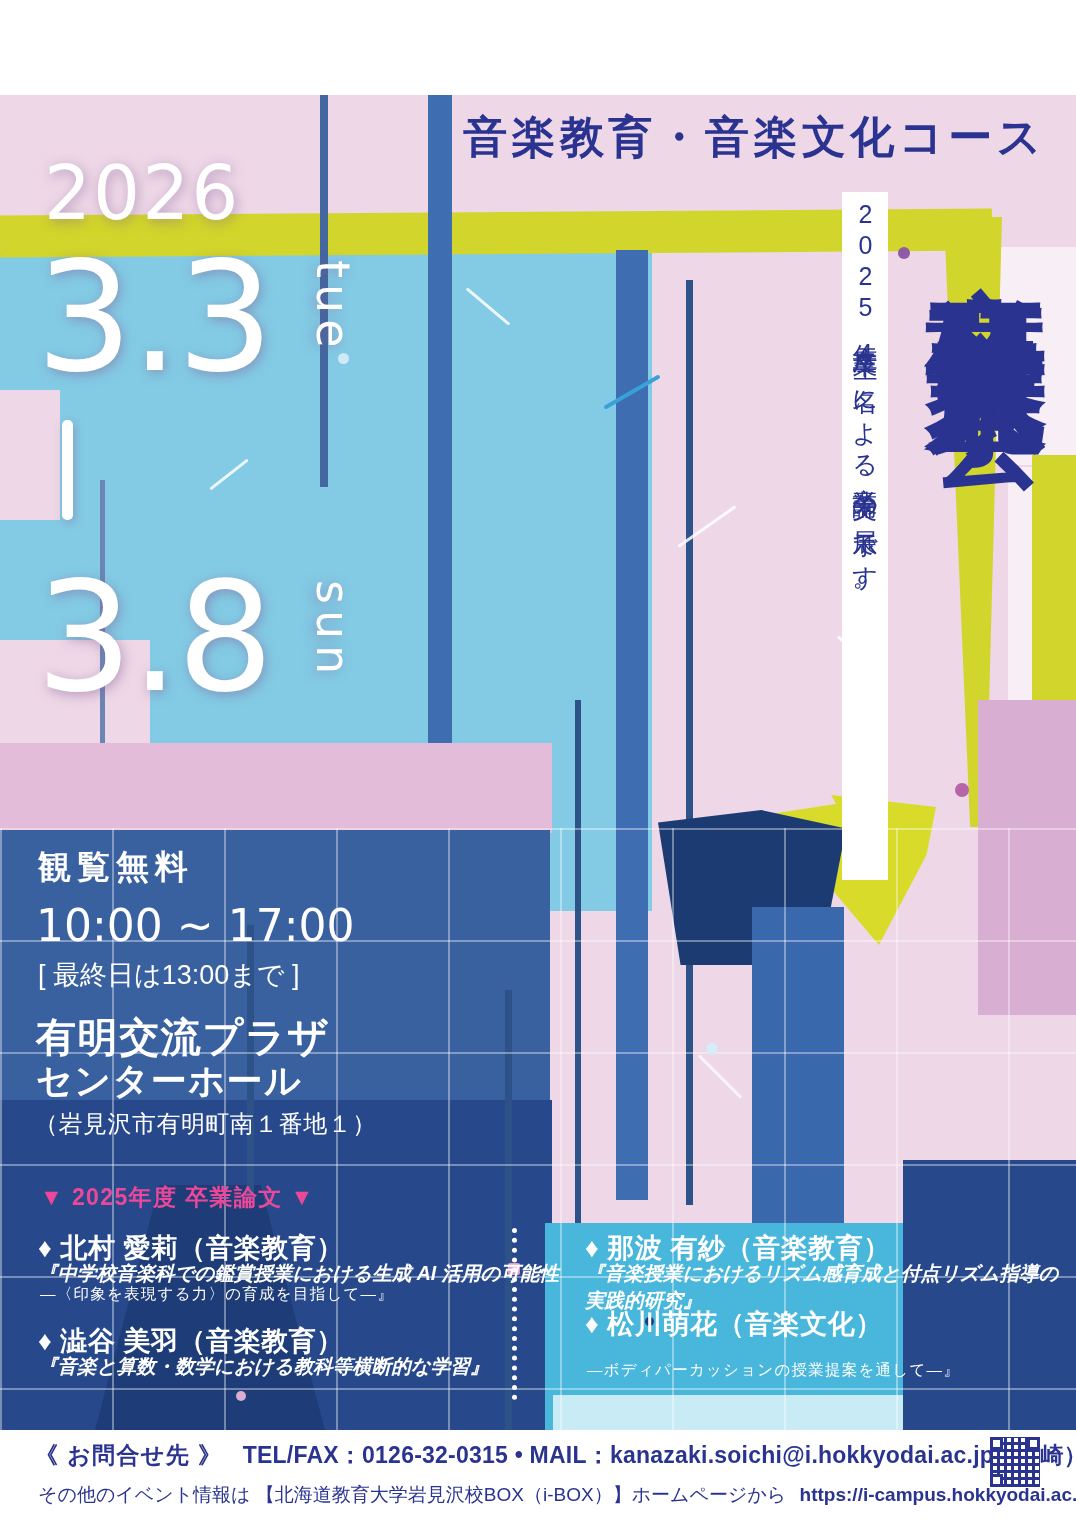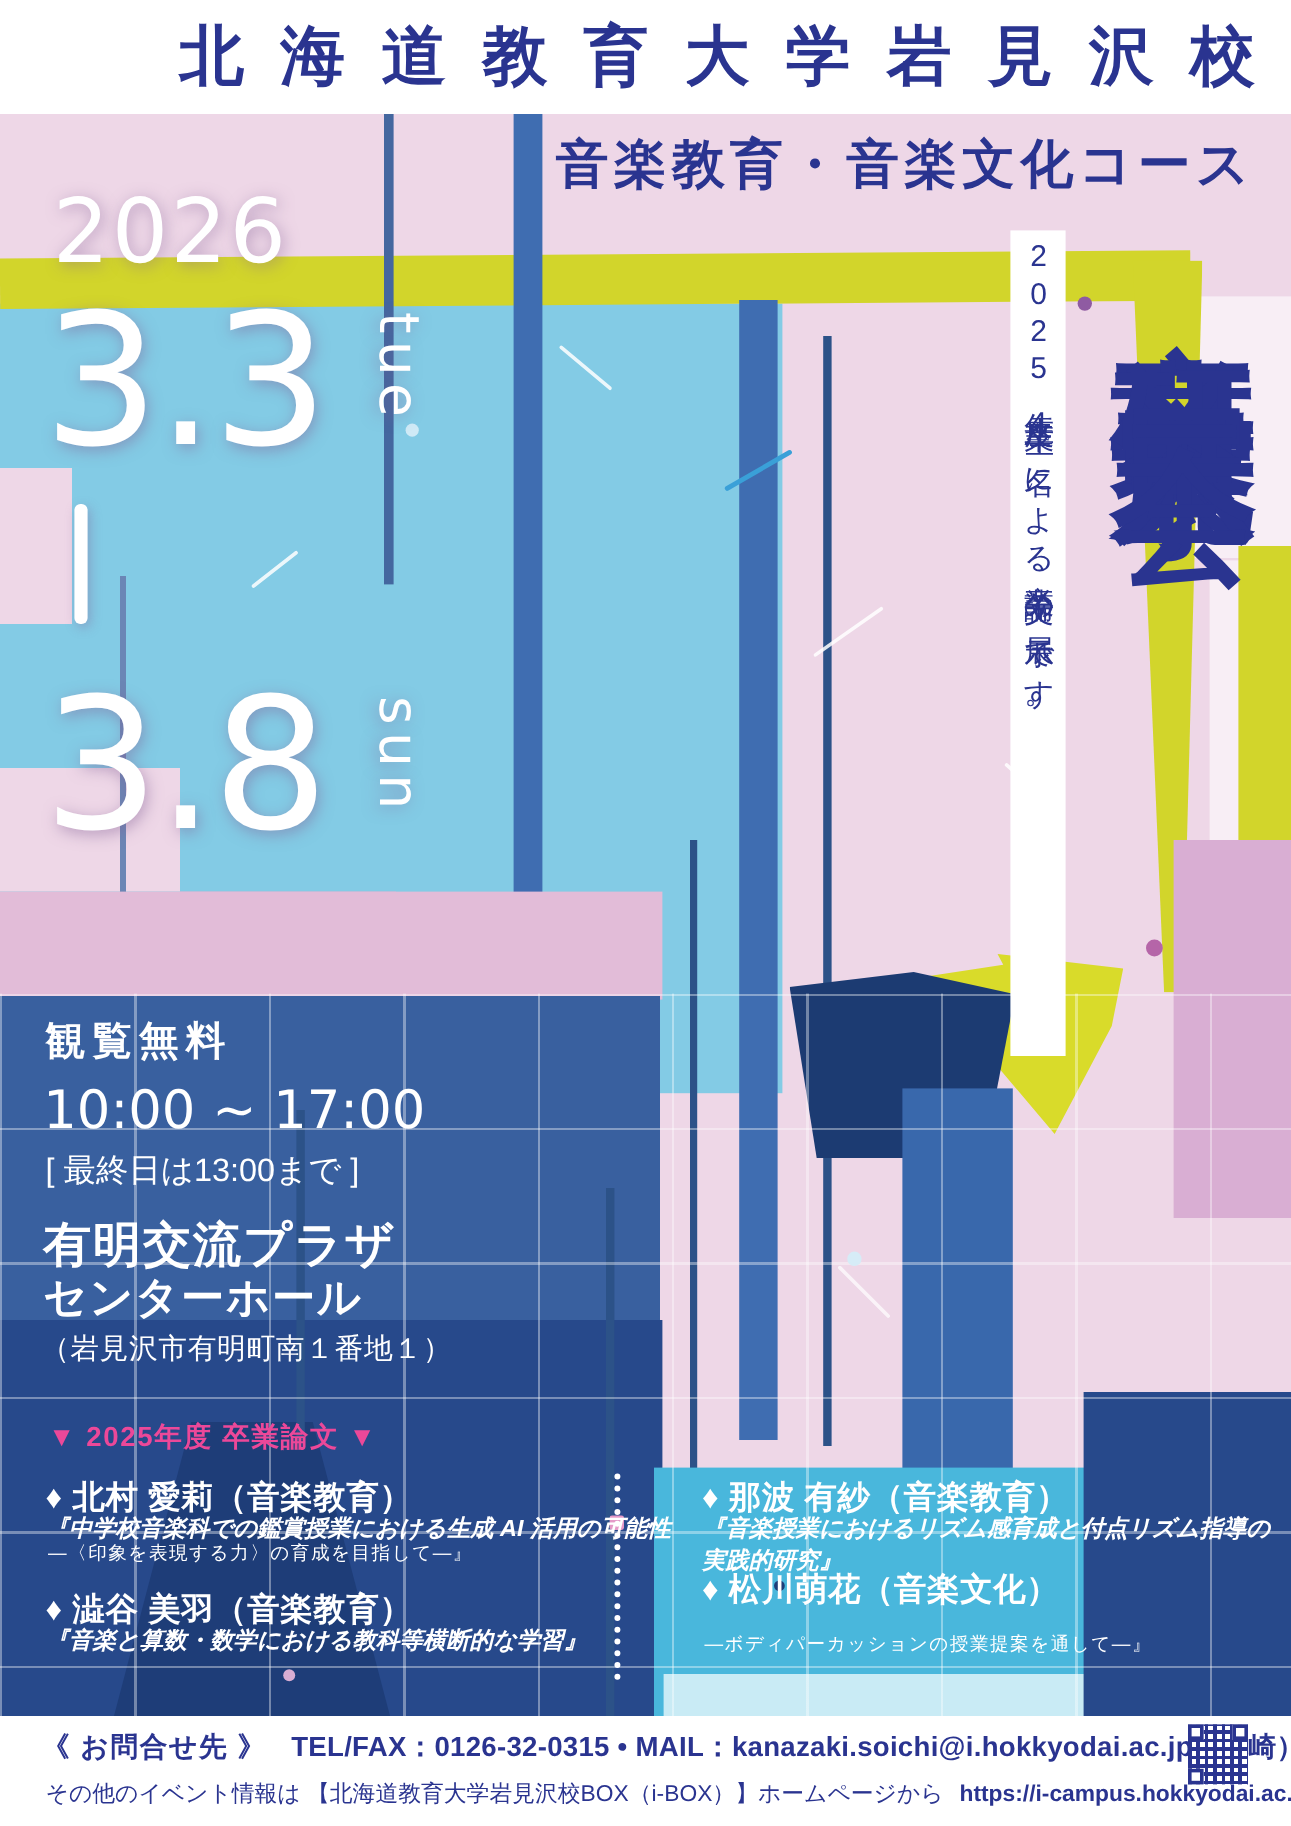--- a/index.html
+++ b/index.html
@@ -154,23 +154,20 @@
     <div class="spark sp6"></div>
     <div class="dot d1"></div>
     <div class="dot d2"></div>
     <div class="dot d3"></div>
     <div class="dot d4"></div>
     <div class="dot d5"></div>
     <div class="dot d6"></div>
     <div class="dot d7"></div>
   </div>
 
-  <header class="top-band">
-    <div class="uni-title">北海道教育大学岩見沢校</div>
-  </header>
 
   <div class="txt subtitle">音楽教育・音楽文化コース</div>
 
   <div class="txt year white-glow">2026</div>
   <div class="txt drow1 big-date white-glow">3.3</div>
   <div class="txt dv1 day-vert white-glow">tue</div>
   <div class="txt range-dash"></div>
   <div class="txt drow2 big-date white-glow">3.8</div>
   <div class="txt dv2 day-vert white-glow">sun</div>
 

